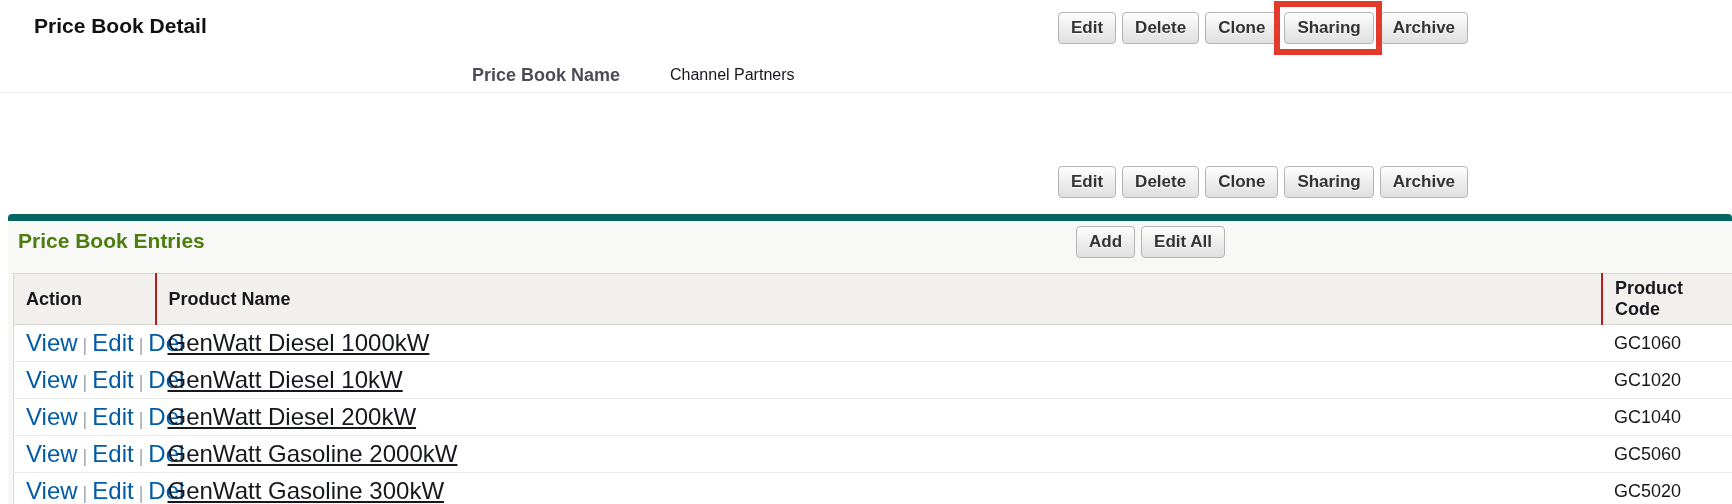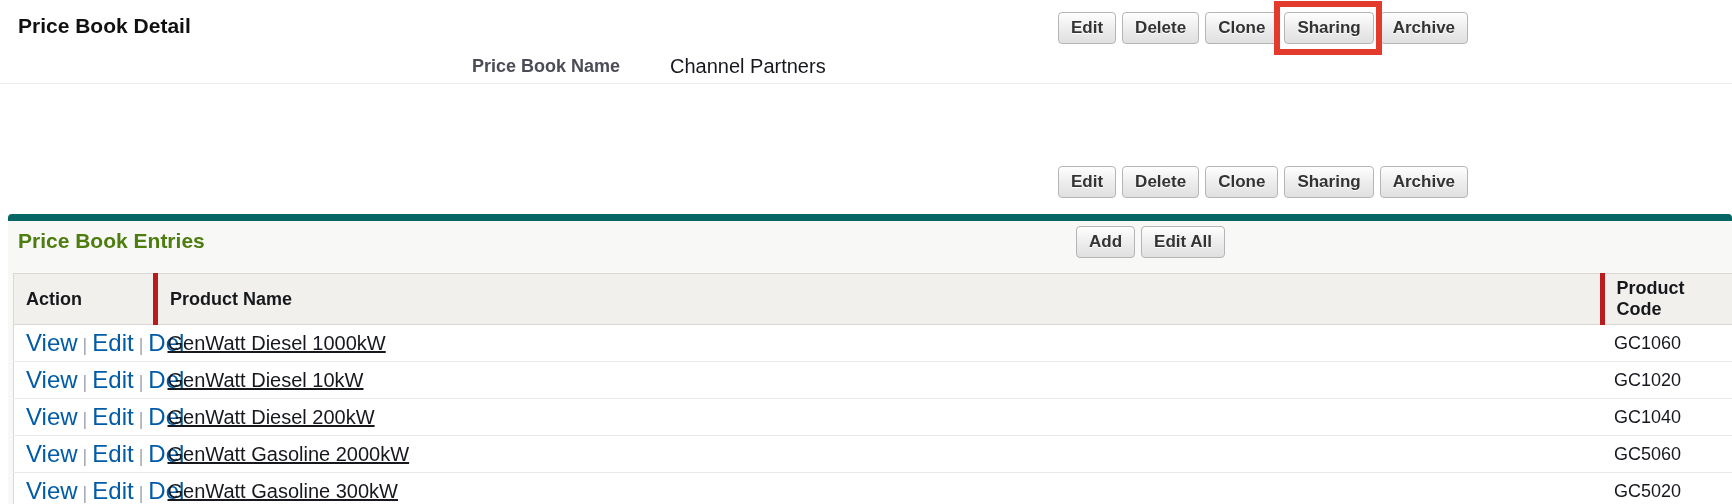--- a/index.html
+++ b/index.html
@@ -16,35 +16,35 @@
     font-family:"Liberation Sans", sans-serif;
     font-size:17px; font-weight:bold; color:#333333;
     background:linear-gradient(#fefefe, #ececec 55%, #e0e0e0);
     border:1px solid #b5b5b5; border-radius:4px;
     cursor:pointer; white-space:nowrap; line-height:1.2;
     text-shadow:0 1px 0 #ffffff;
   }
   .btn-row { position:absolute; left:1058px; display:flex; gap:6px; align-items:flex-start; }
 
   
-  .page-title { position:absolute; left:18px; top:14px; font-size:21px; font-weight:bold; color:#111111; }
+  .page-title { position:absolute; left:34px; top:14px; font-size:21px; font-weight:bold; color:#111111; }
   .btn-row-top { top:12px; }
   .sharing-wrap { position:relative; display:inline-block; }
   .red-box {
     position:absolute; left:-10px; right:-8px; top:-11px; bottom:-11px;
     border:6px solid #e23b2e; pointer-events:none; z-index:5;
   }
 
   
-  .detail-rows { position:absolute; top:49px; left:0; width:1732px; }
+  .detail-rows { position:absolute; top:58px; left:0; width:1732px; }
   .detail-row { display:flex; align-items:center; min-height:35px; }
   .detail-row.bordered { border-bottom:1px solid #ebebeb; }
   .detail-row.r2, .detail-row.r3 { min-height:33px; }
   .detail-label { width:620px; text-align:right; font-size:18px; font-weight:bold; color:#4c4c57; }
-  .detail-value { margin-left:50px; font-size:20px; color:#16181d;text-align:right; }
+  .detail-value { margin-left:50px; font-size:16px; color:#16181d;text-align:right; }
   .person-link { color:#16181d; text-decoration:underline; cursor:pointer; }
 
   .btn-row-mid { top:166px; }
 
   
   .teal-bar {
     position:absolute; left:8px; right:0; top:214px; height:7px;
     background:#056663; border-radius:4px 4px 0 0;
   }
   .section-panel { position:absolute; left:8px; right:0; top:221px; bottom:0; background:#f8f8f7; }
@@ -52,36 +52,36 @@
   .btn-row-section { top:226px;padding-left:18px; }
 
   
   .entries-table-wrap { position:absolute; left:13px; right:0; top:273px; }
   table.entries { width:100%; border-collapse:collapse; table-layout:fixed; }
   table.entries th {
     height:33px; background:#f1f0ec; text-align:left;
     font-size:18px; font-weight:bold; color:#16181d;
     padding:4px 10px 4px 12px;
     border-top:1px solid #d9d8d2; border-bottom:1px solid #d9d8d2;
-    border-right:5px solid #b91c1c;
+    border-right:2px solid #b91c1c;
   }
   table.entries th:last-child { border-right:none; }
   table.entries { border-left:1px solid #d9d8d2; }
   table.entries td {
     height:36px; background:#ffffff;
     font-size:18px; color:#16181d;
     padding:4px 10px 4px 12px;
     border-bottom:1px solid #e9e9e7;
   }
   col.c-action { width:142px; }
   col.c-code { width:130px; }
   td.code-cell, th.code-head { padding-left:6px; }
   .action-link { color:#015ba7; text-decoration:none; cursor:pointer; font-size:24px; }
   .pipe { color:#9fa6ab; padding:0 5px; font-size:18px; }
-  .product-link { color:#16181d; text-decoration:underline; cursor:pointer; font-size:20px; }
+  .product-link { color:#16181d; text-decoration:underline; cursor:pointer; font-size:24px; }
 </style>
 </head>
 <body>
 
 <h1 class="page-title">Price Book Detail</h1>
 
 <div class="btn-row btn-row-top">
   <button class="btn">Edit</button>
   <button class="btn">Delete</button>
   <button class="btn">Clone</button>

